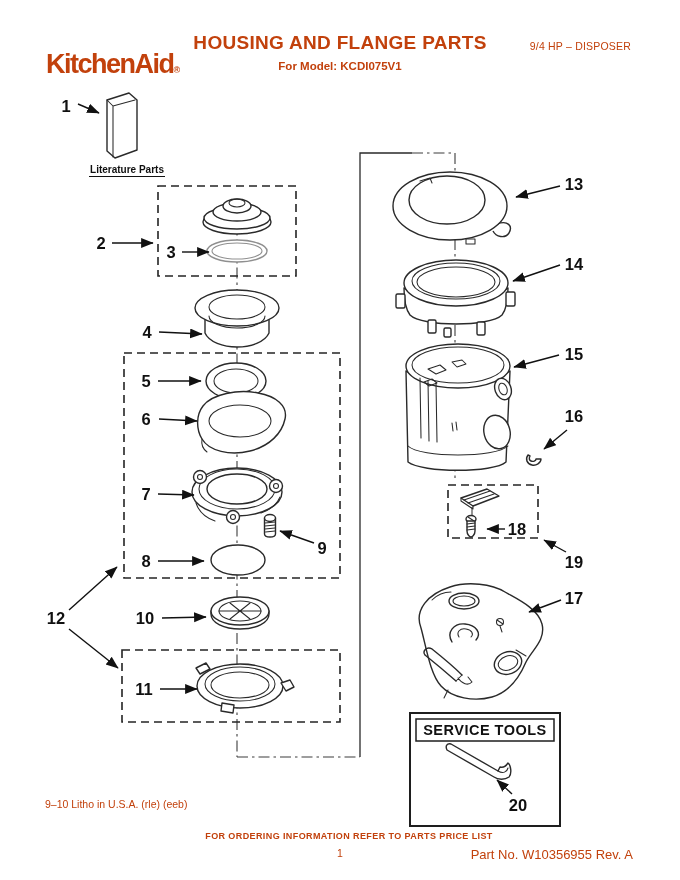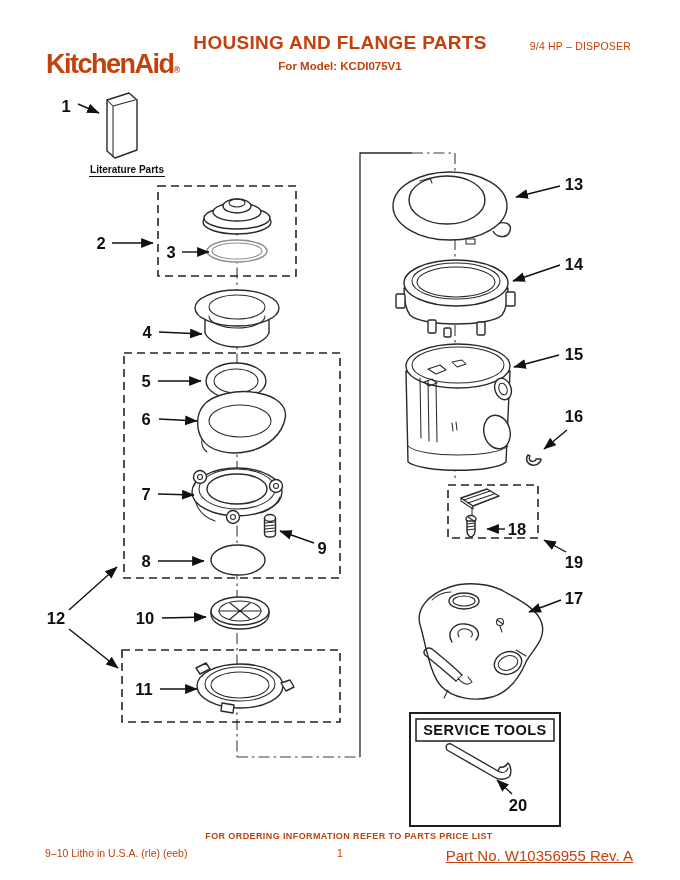--- a/index.html
+++ b/index.html
@@ -8,23 +8,23 @@
     background:#ffffff; overflow:hidden;
     font-family:"Liberation Sans","DejaVu Sans",sans-serif; color:#c2410c;
   }
   .abs { position:absolute; }
   .brand { left:46px; top:49px; font-size:27px; font-weight:800; letter-spacing:-1.5px; white-space:nowrap; }
   .brand .reg { font-size:9px; font-weight:bold; vertical-align:baseline; letter-spacing:0; }
   .title { left:0; width:680px; top:32px; text-align:center; font-size:19px; font-weight:bold; letter-spacing:0.3px; }
   .model { left:0; width:680px; top:60px; text-align:center; font-size:11.5px; font-weight:bold; }
   .spec  { right:49px; top:40px; font-size:10.5px; letter-spacing:0.2px; }
   .ordering { left:0; width:680px; top:831px; text-align:center; font-size:9px; font-weight:bold; letter-spacing:0.4px;margin-left:9px; }
-  .litho { left:45px; top:847px; font-size:10.5px; }
+  .litho { left:45px; top:798px; font-size:10.5px; }
   .pagenum { left:0; width:680px; top:847px; text-align:center; font-size:10.5px; }
-  .partno { right:47px; top:847px; font-size:15px;text-decoration:underline; }
+  .partno { right:47px; top:847px; font-size:13px; }
 
   svg.diagram { position:absolute; left:0; top:0; }
   svg.diagram text { font-family:"Liberation Sans","DejaVu Sans",sans-serif; }
   .ink  { stroke:#2a2a2a; fill:none; stroke-width:1.4; stroke-linecap:round; stroke-linejoin:round; }
   .inkf { stroke:#2a2a2a; fill:#ffffff; stroke-width:1.4; stroke-linejoin:round; }
   .thin { stroke-width:1.05; }
   .gray { stroke:#8f8f8f; }
   .dashbox { stroke:#242424; fill:none; stroke-width:1.6; stroke-dasharray:8 5; }
   .cl { stroke:#3d3d3d; fill:none; stroke-width:1.1; stroke-dasharray:11 4 2.5 4; }
   .solidline { stroke:#2a2a2a; fill:none; stroke-width:1.3; }

